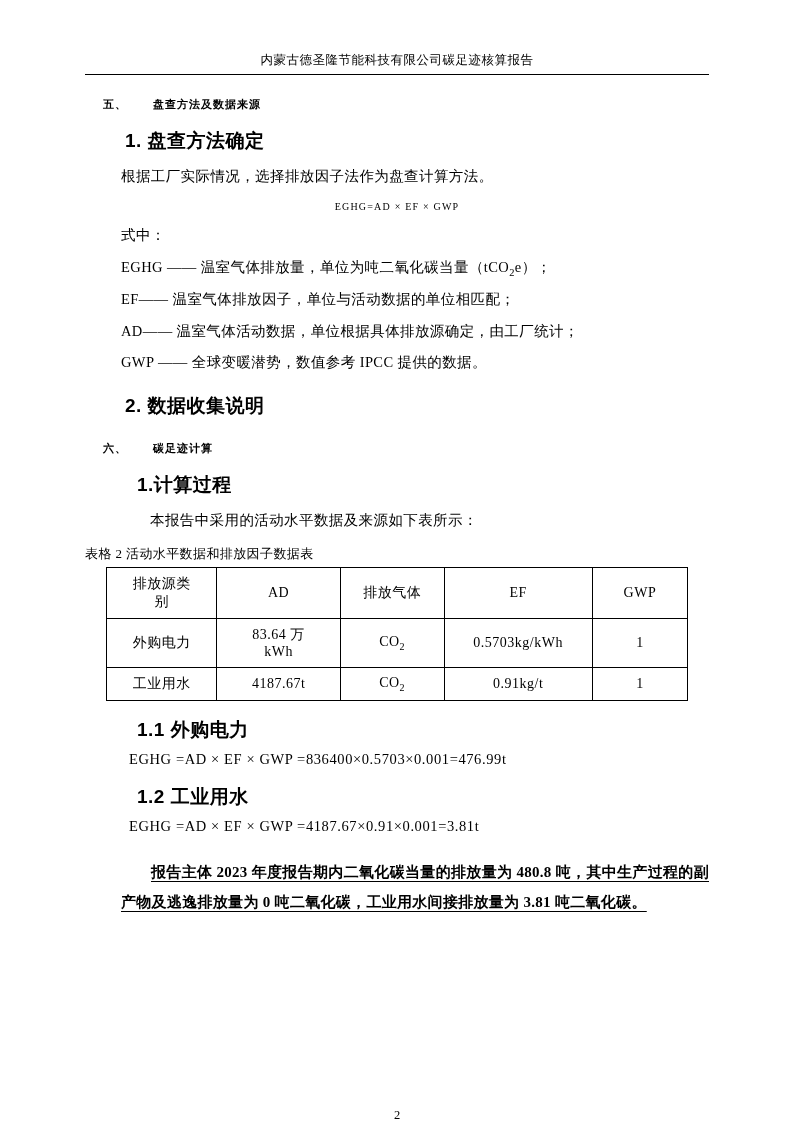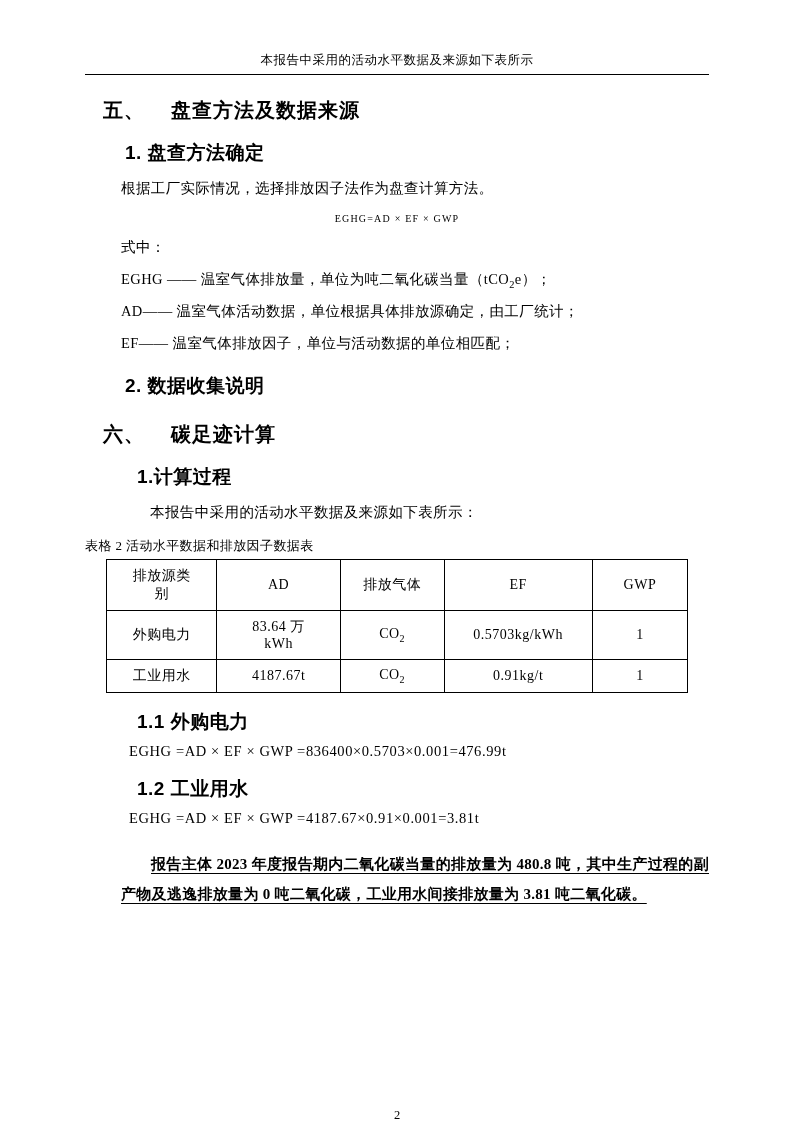--- a/index.html
+++ b/index.html
@@ -30,21 +30,21 @@
     letter-spacing: 0.5px;
     padding-bottom: 5px;
     border-bottom: 1px solid #000;
   }
   .content {
     margin-top: 20px;
   }
   h1.section {
     font-family: "Liberation Sans", "DejaVu Sans", sans-serif;
     font-weight: bold;
-    font-size: 20px;
+    font-size: 11px;
     margin: 22px 0 10px 18px;
     letter-spacing: 1px;
   }
   h1.section .num {
     margin-right: 26px;
   }
   h2.sub {
     font-family: "Liberation Sans", "DejaVu Sans", sans-serif;
     font-weight: bold;
     font-size: 19px;
@@ -125,44 +125,45 @@
     width: 794px;
     text-align: center;
     font-size: 12.5px;
   }
 </style>
 </head>
 <body>
 
 <div class="page">
 
-  <div class="header">本报告中采用的活动水平数据及来源如下表所示</div>
+  <div class="header">内蒙古德圣隆节能科技有限公司碳足迹核算报告</div>
 
   <div class="content">
 
     <h1 class="section">
       <span class="num">五、</span><span>盘查方法及数据来源</span>
     </h1>
 
     <h2 class="sub">1. 盘查方法确定</h2>
 
     <p class="para">根据工厂实际情况，选择排放因子法作为盘查计算方法。</p>
 
     <p class="formula">EGHG=AD × EF × GWP</p>
 
     <p class="deflist">式中：</p>
 
     <p class="deflist">
       <span>EGHG ——  温室气体排放量，单位为吨二氧化碳当量（tCO</span><sub>2</sub><span>e）；</span>
     </p>
 
+    <p class="deflist">EF——  温室气体排放因子，单位与活动数据的单位相匹配；</p>
+
     <p class="deflist">AD——  温室气体活动数据，单位根据具体排放源确定，由工厂统计；</p>
 
-    <p class="deflist">EF——  温室气体排放因子，单位与活动数据的单位相匹配；</p>
-
+    <p class="deflist">GWP ——  全球变暖潜势，数值参考 IPCC 提供的数据。</p>
 
     <h2 class="sub">2. 数据收集说明</h2>
 
 
     <h1 class="section">
       <span class="num">六、</span><span>碳足迹计算</span>
     </h1>
 
     <h2 class="sub tight">1.计算过程</h2>
 

